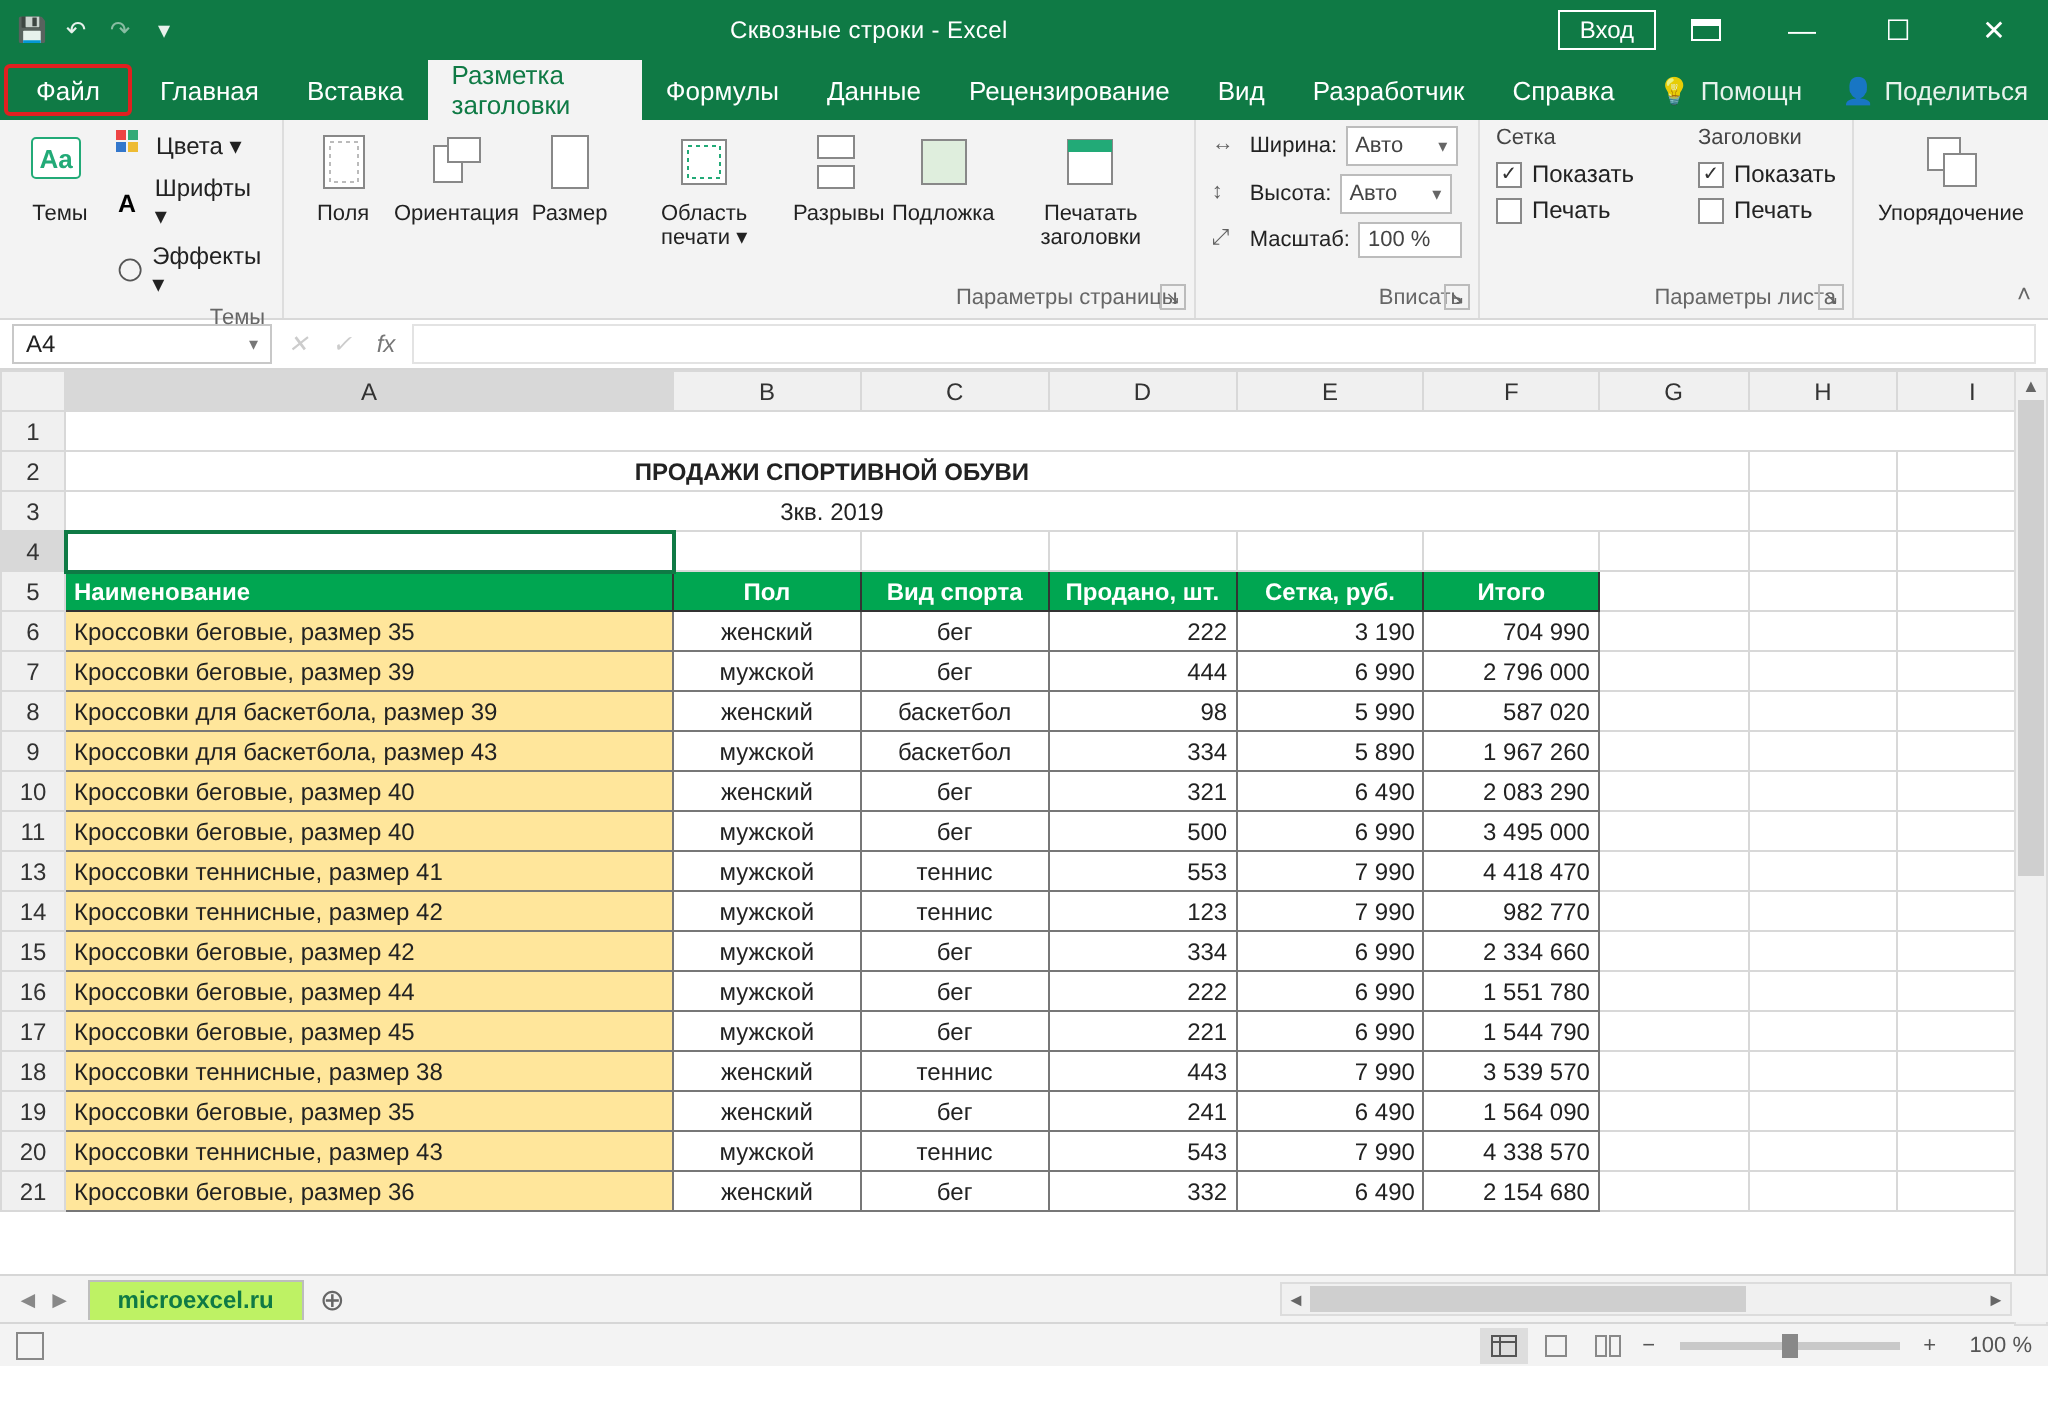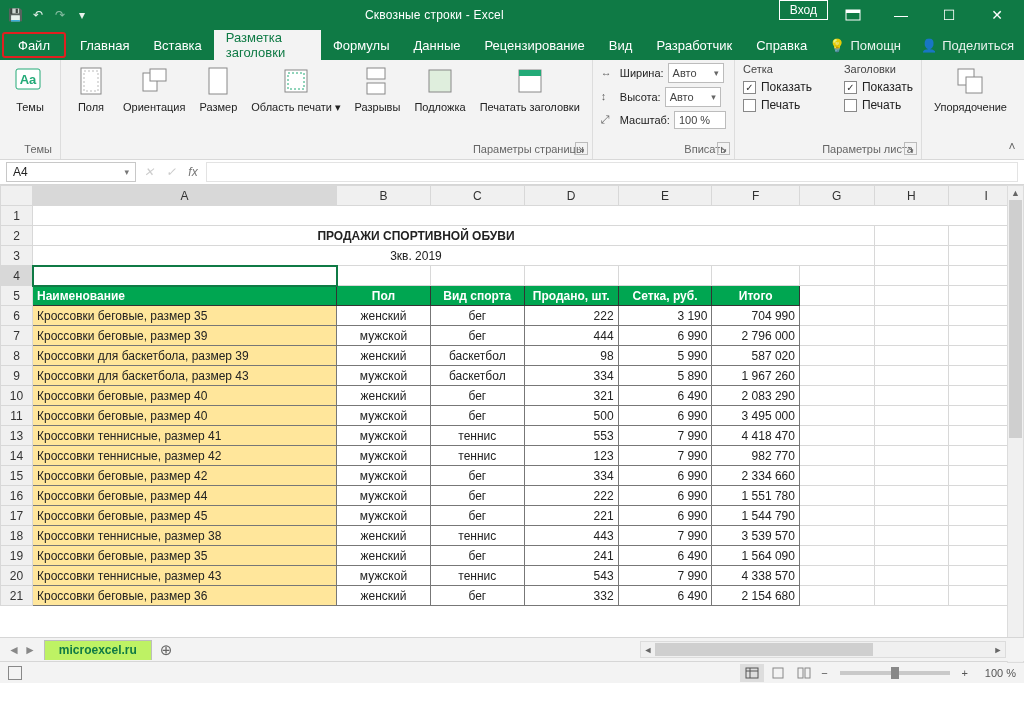--- a/index.html
+++ b/index.html
@@ -2,21 +2,21 @@
 <html><head>
 <meta charset="utf-8">
 <style>
   * { margin:0; padding:0; box-sizing:border-box; font-family:"Segoe UI",Tahoma,sans-serif; }
   body { width:1024px; height:709px; overflow:hidden; background:#fff; font-size:12px; color:#222; }
   
   .title-bar { height:30px; background:#0f7a45; display:flex; align-items:center; color:#fff; }
   .qa { display:flex; align-items:center; padding-left:8px; gap:6px; }
   .qa-icon { width:16px; height:16px; display:flex; align-items:center; justify-content:center; color:#fff; font-size:12px; opacity:.9; }
   .title-txt { flex:1; text-align:center; font-size:12px; letter-spacing:.2px; }
-  .tb-right { display:flex; align-items:flex-start; gap:2px; padding-right:4px; }
+  .tb-right { display:flex; align-items:center; gap:2px; padding-right:4px; }
   .login { border:1px solid #fff; padding:2px 10px; font-size:12px; }
   .win-btn { width:46px; height:30px; display:flex; align-items:center; justify-content:center; color:#fff; font-size:14px; }
   
   .ribbon-tabs { height:30px; background:#0f7a45; display:flex; align-items:stretch; color:#fff; font-size:13px; }
   .tab { padding:0 12px; display:flex; align-items:center; cursor:default; }
   .tab.file { border:2px solid #e02020; border-radius:3px; margin:2px 2px 2px 2px; padding:0 14px; }
   .tab.active { background:#f3f3f3; color:#0f7a45; }
   .tab-spacer { flex:1; }
   .tab-tell { display:flex; align-items:center; gap:5px; padding:0 10px; opacity:.9; }
   
@@ -138,20 +138,43 @@
 
   <div class="group">
     <div class="group-body">
       <div class="big-btn">
         <svg class="ic" viewBox="0 0 32 32">
             <rect x="2" y="4" width="24" height="20" rx="2" fill="#fff" stroke="#2a7"></rect>
             <text x="14" y="19" font-size="13" text-anchor="middle" fill="#2a7" font-weight="bold">Aa</text>
           </svg>
         <span class="lb">Темы</span>
       </div>
+      <div class="stack">
+        <div class="small-btn">
+            <svg class="ic" viewBox="0 0 16 16">
+              <rect width="5" height="5" fill="#e44"></rect>
+              <rect x="6" width="5" height="5" fill="#3a7"></rect>
+              <rect y="6" width="5" height="5" fill="#37c"></rect>
+              <rect x="6" y="6" width="5" height="5" fill="#eb3"></rect>
+            </svg>
+            <span>Цвета ▾</span>
+          </div>
+        <div class="small-btn">
+            <svg class="ic" viewBox="0 0 16 16">
+              <text x="1" y="13" font-size="13" font-weight="bold">A</text>
+            </svg>
+            <span>Шрифты ▾</span>
+          </div>
+        <div class="small-btn">
+            <svg class="ic" viewBox="0 0 16 16">
+              <circle cx="8" cy="8" r="6" fill="none" stroke="#555"></circle>
+            </svg>
+            <span>Эффекты ▾</span>
+          </div>
+      </div>
     </div>
     <div class="group-label">Темы</div>
   </div>
 
   <div class="group" style="position:relative">
     <div class="group-body">
       <div class="big-btn">
           <svg class="ic" viewBox="0 0 32 32">
             <rect x="6" y="3" width="20" height="26" fill="#fff" stroke="#888"></rect>
             <rect x="9" y="6" width="14" height="20" fill="none" stroke="#bbb" stroke-dasharray="2"></rect>

